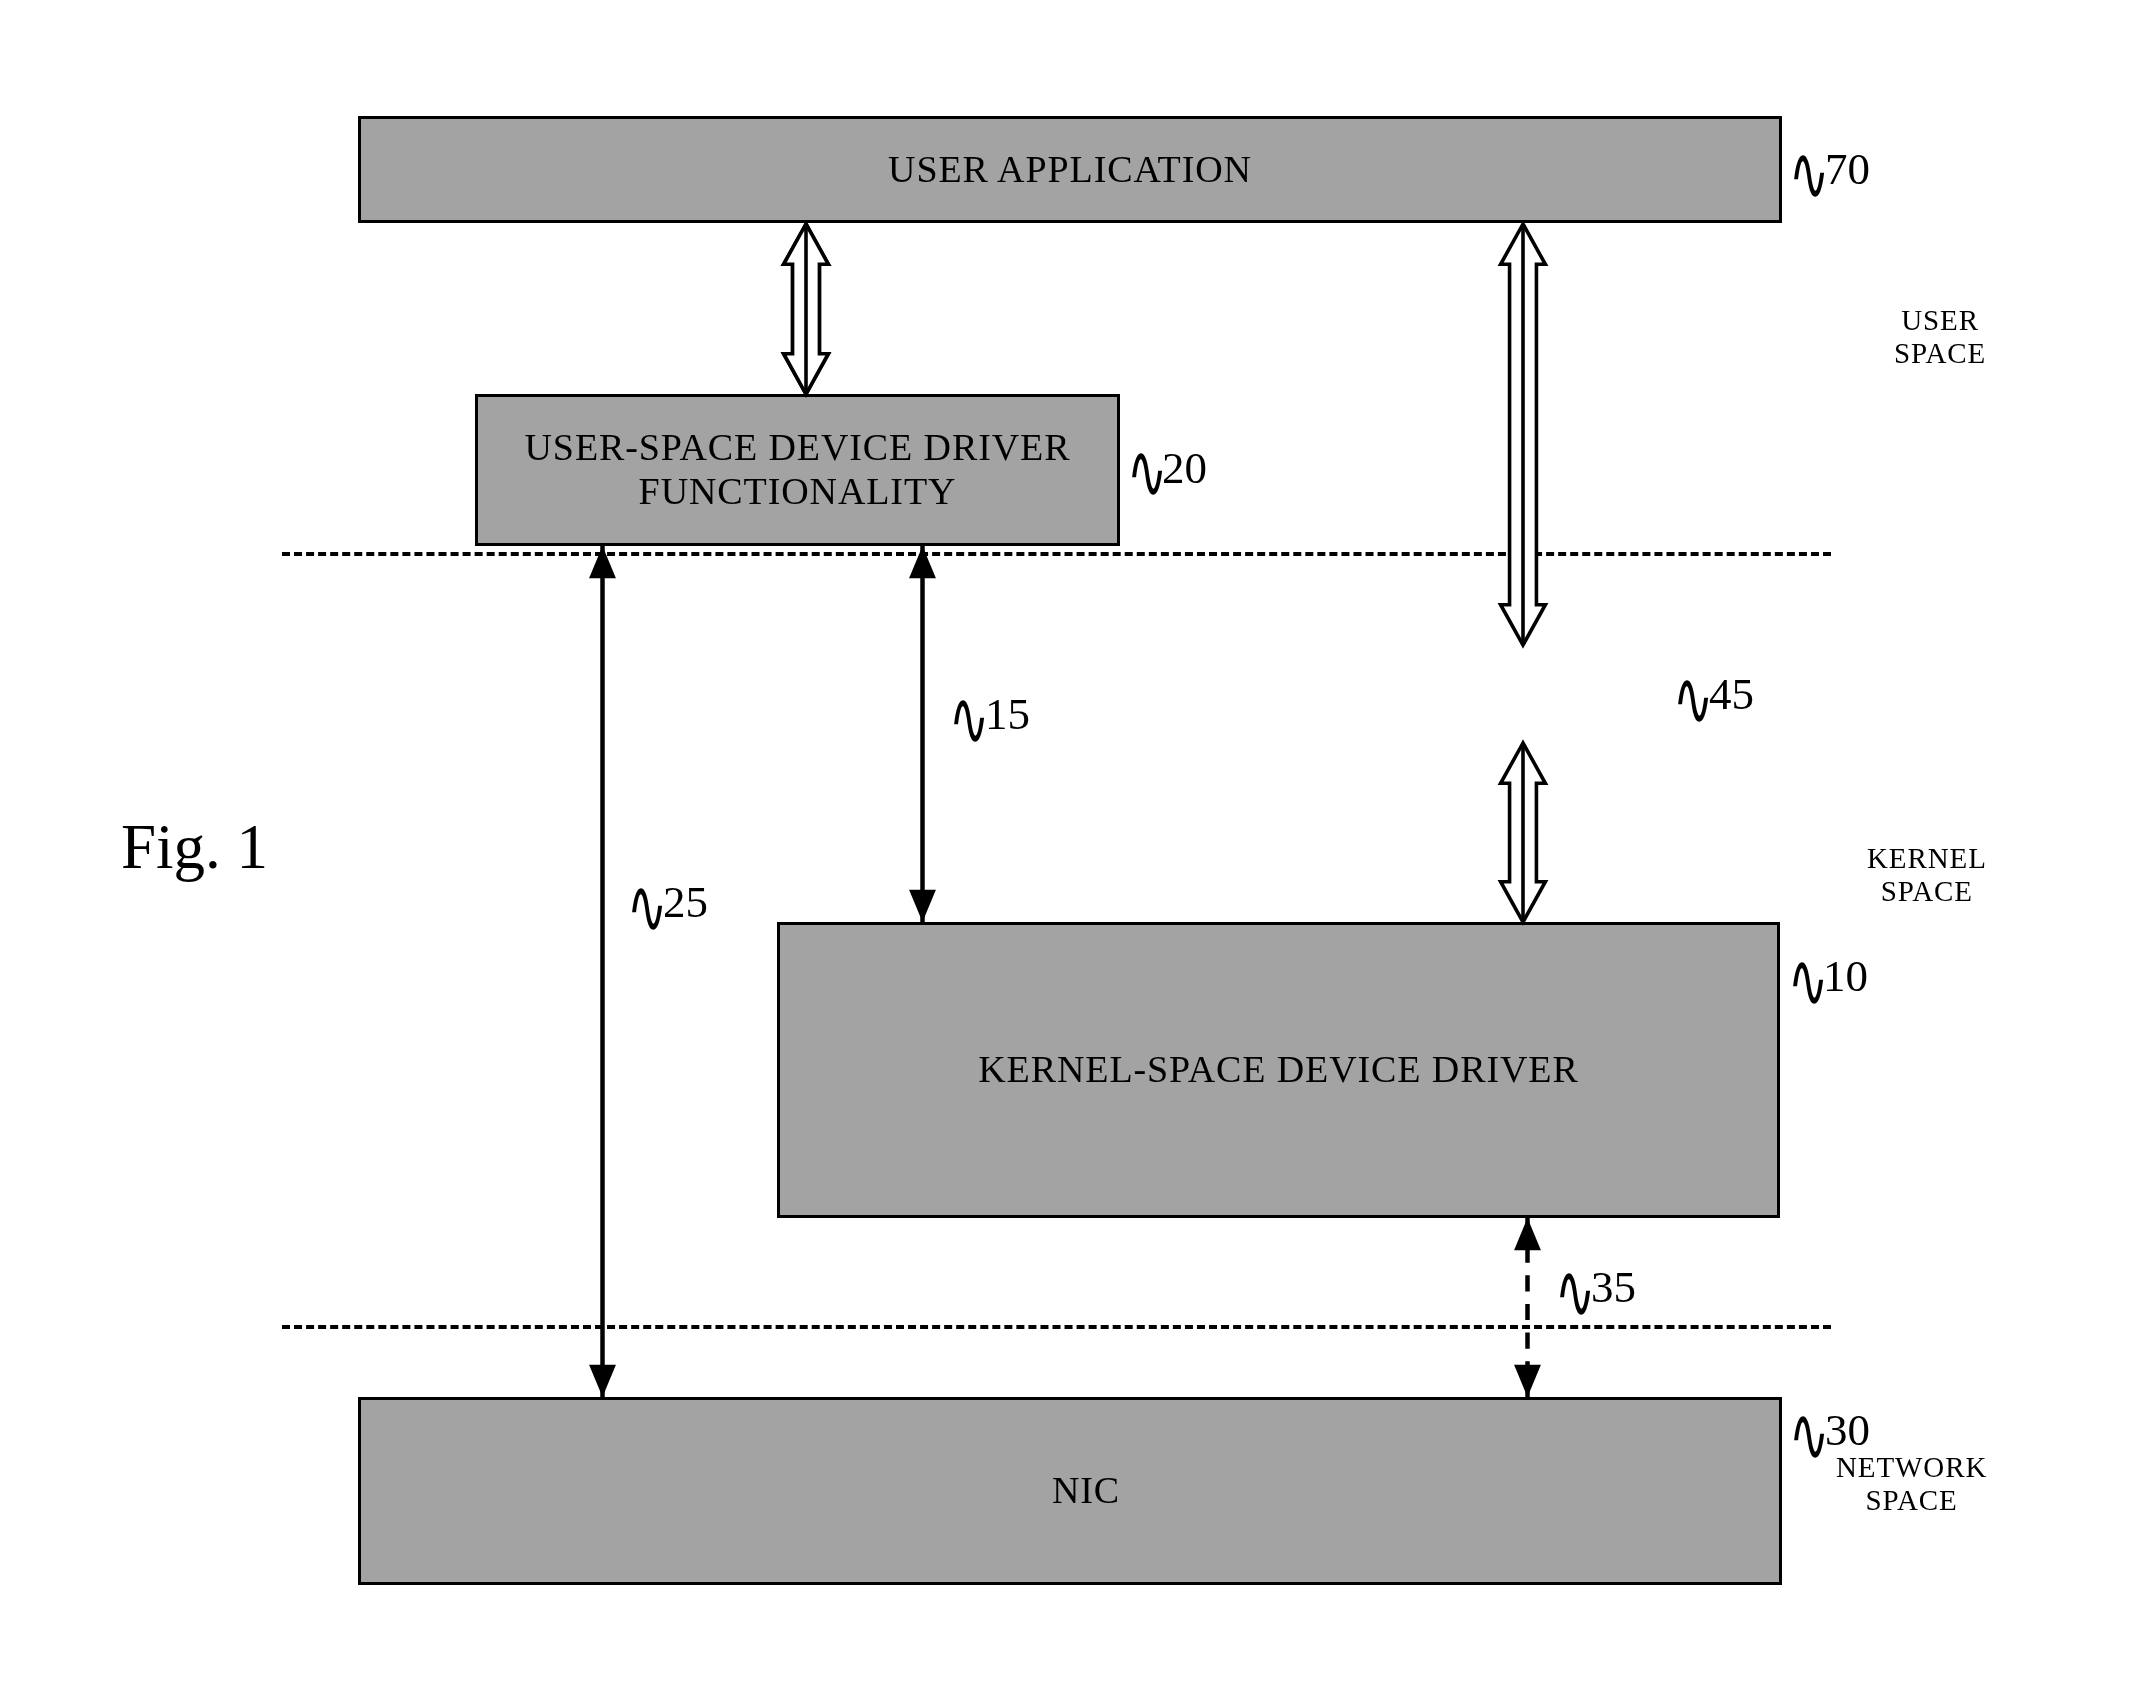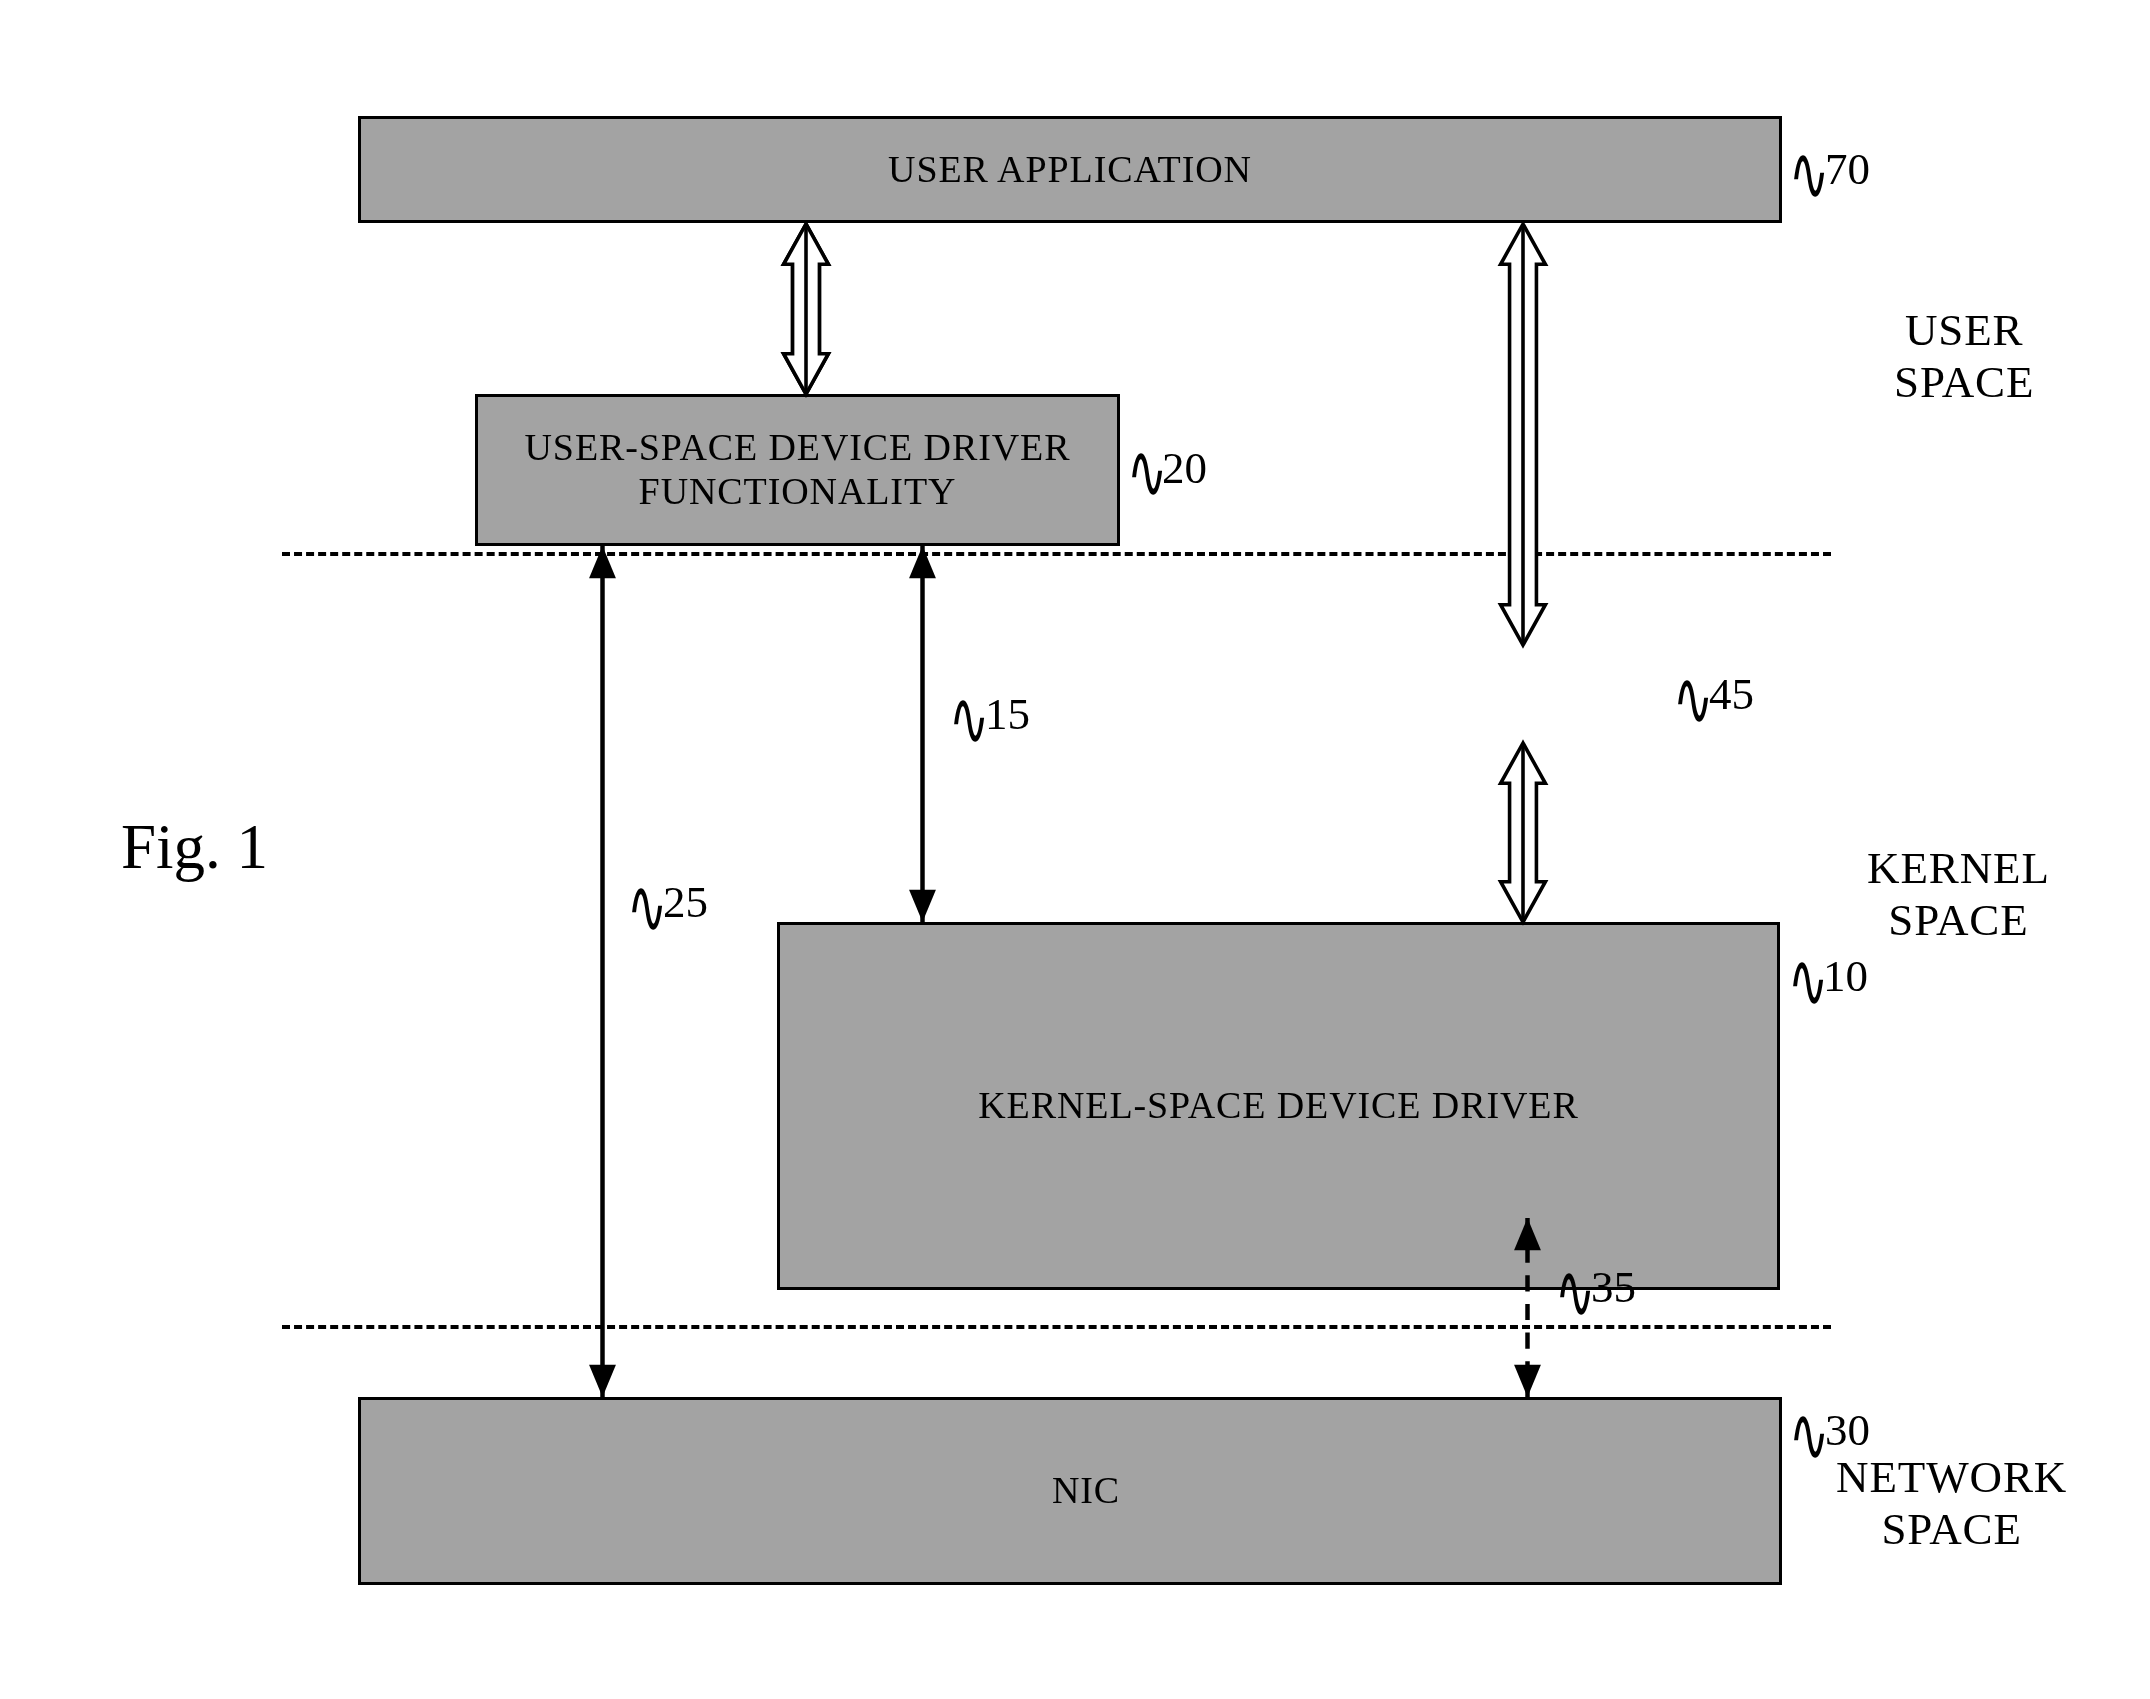--- a/index.html
+++ b/index.html
@@ -21,21 +21,21 @@
     justify-content: center;
     text-align: center;
     font-size: 38px;
     letter-spacing: 0.9px;
     background: #a3a3a3;
     box-sizing: border-box;
     line-height: 1.15;
   }
   .label {
     position: absolute;
-    font-size: 45px;
+    font-size: 29px;
     letter-spacing: 0.9px;
     white-space: pre;
   }
   .fig-label {
     position: absolute;
     font-size: 63px;
   }
   .tilde {
     position: absolute;
     font-size: 48px;
@@ -82,21 +82,21 @@
   <div class="box" style="left:475px; top:394px; width:645px; height:152px; white-space:pre;">
     <span>USER-SPACE DEVICE DRIVER
 FUNCTIONALITY</span>
   </div>
   <span class="tilde" style="left:1127px; top:443px;">∿</span>
   <span class="refnum" style="left:1162px; top:442px;">20</span>
 
   <span class="tilde" style="left:1673px; top:670px;">∿</span>
   <span class="refnum" style="left:1709px; top:668px;">45</span>
 
-  <div class="box" style="left:777px; top:922px; width:1003px; height:368px;">
+  <div class="box" style="left:777px; top:922px; width:1003px; height:296px;">
     <span>KERNEL-SPACE DEVICE DRIVER</span>
   </div>
   <span class="tilde" style="left:1788px; top:952px;">∿</span>
   <span class="refnum" style="left:1823px; top:950px;">10</span>
 
   <div class="box" style="left:358px; top:1397px; width:1424px; height:188px;padding-left:32px;">
     <span>NIC</span>
   </div>
   <span class="tilde" style="left:1789px; top:1406px;">∿</span>
   <span class="refnum" style="left:1825px; top:1404px;">30</span>

